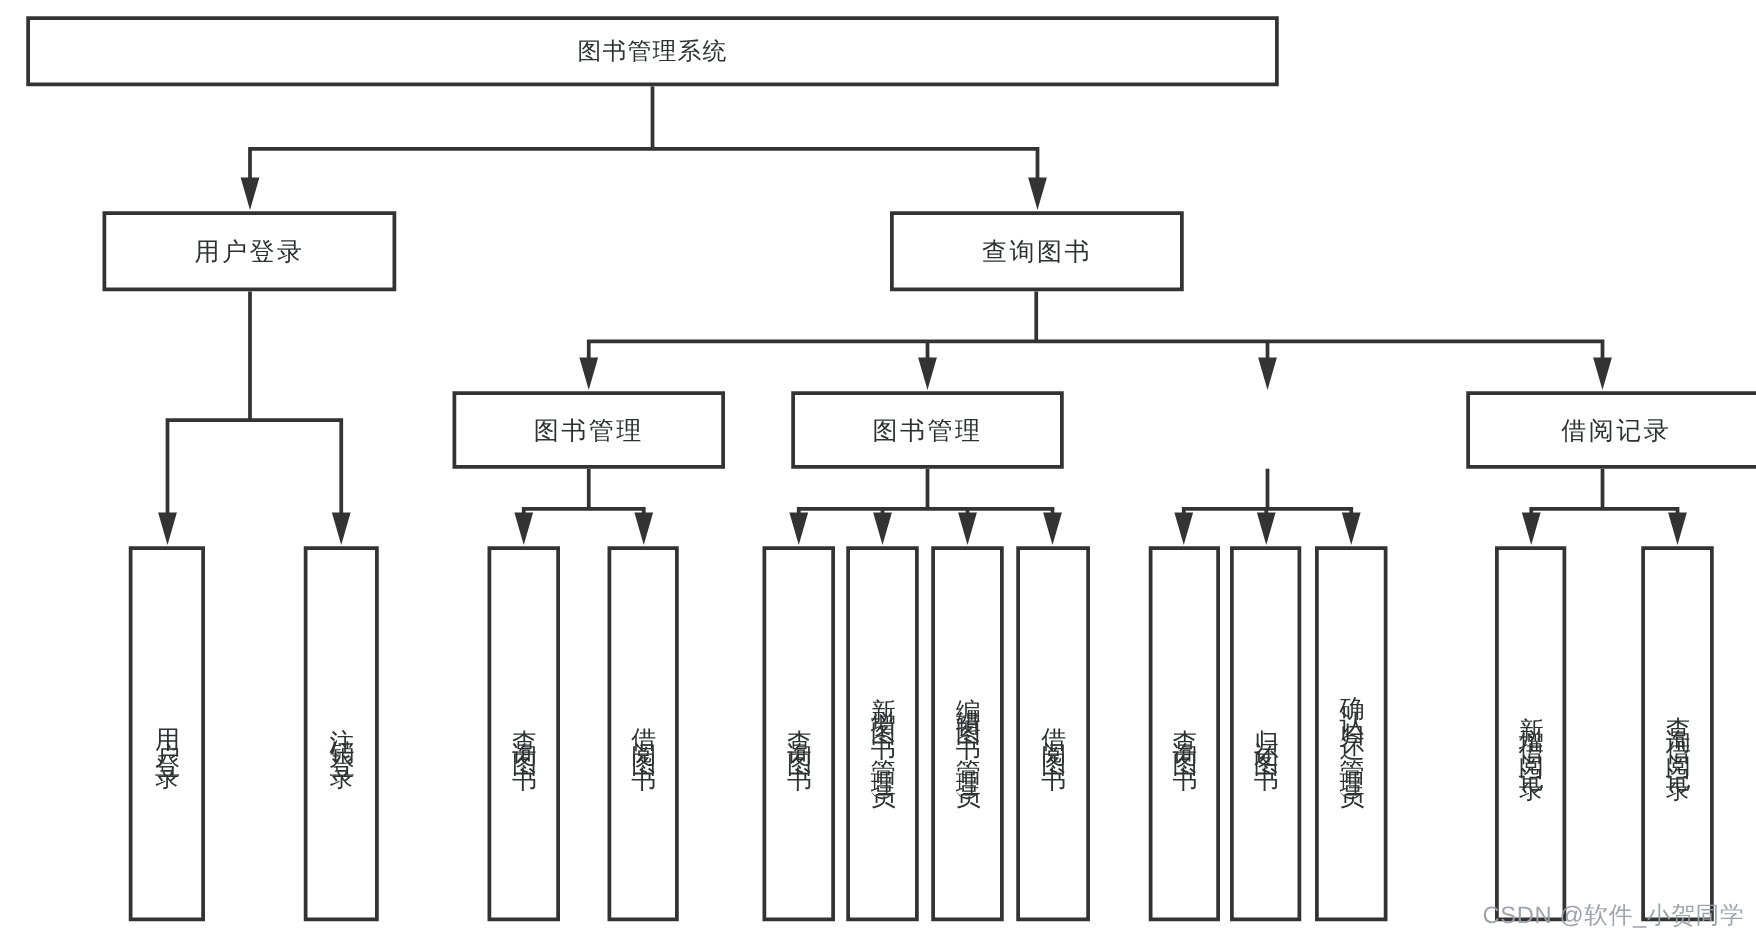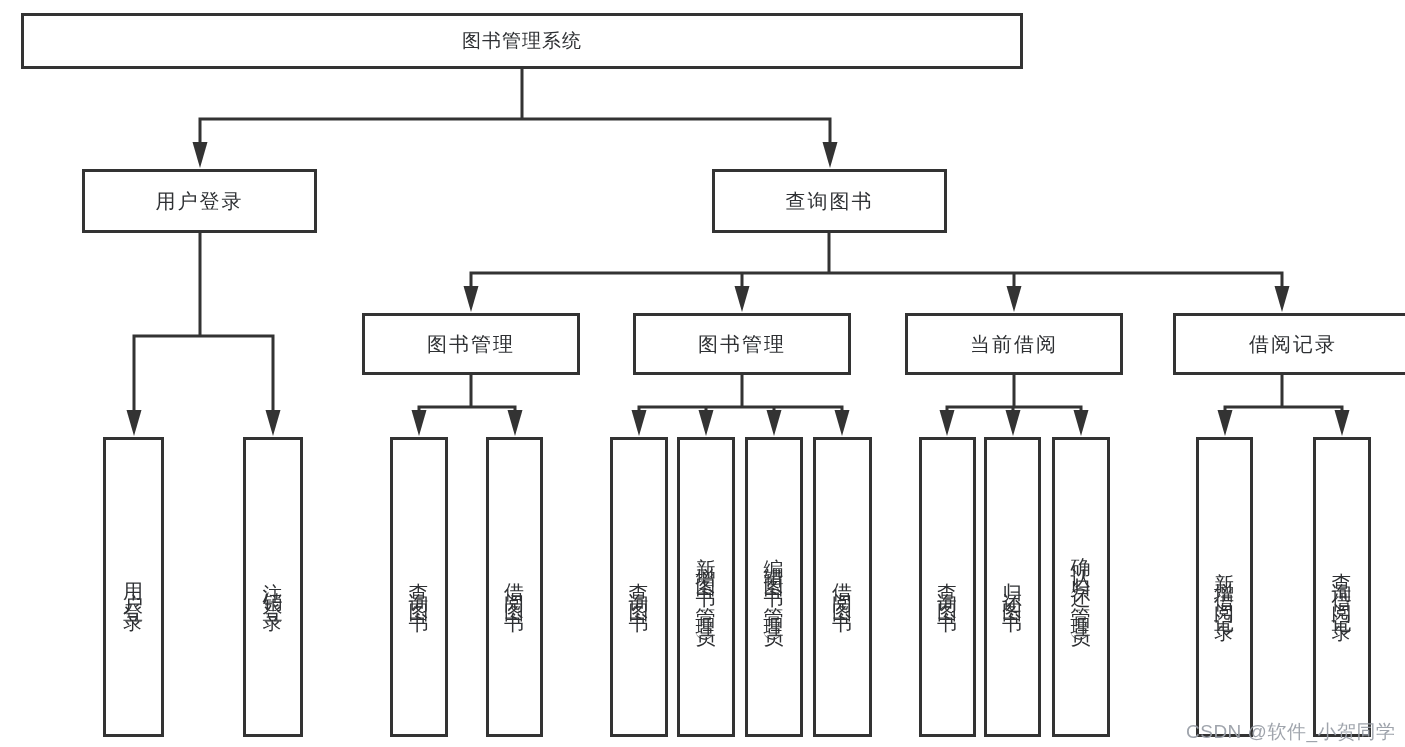--- a/index.html
+++ b/index.html
@@ -124,23 +124,20 @@
   <div class="node h" style="left:712px;top:169px;width:235px;height:64px">
     <span>查询图书</span>
   </div>
 
   <div class="node h" style="left:362px;top:313px;width:218px;height:62px">
     <span>图书管理</span>
   </div>
   <div class="node h" style="left:633px;top:313px;width:218px;height:62px">
     <span>图书管理</span>
   </div>
-  <div class="node h" style="left:905px;top:313px;width:218px;height:62px">
-    <span>当前借阅</span>
-  </div>
   <div class="node h" style="left:1173px;top:313px;width:240px;height:62px">
     <span>借阅记录</span>
   </div>
 
   <div class="node v" style="left:103px;width:61px">
     <span>用户登录</span>
   </div>
   <div class="node v" style="left:243px;width:60px">
     <span>注销登录</span>
   </div>

